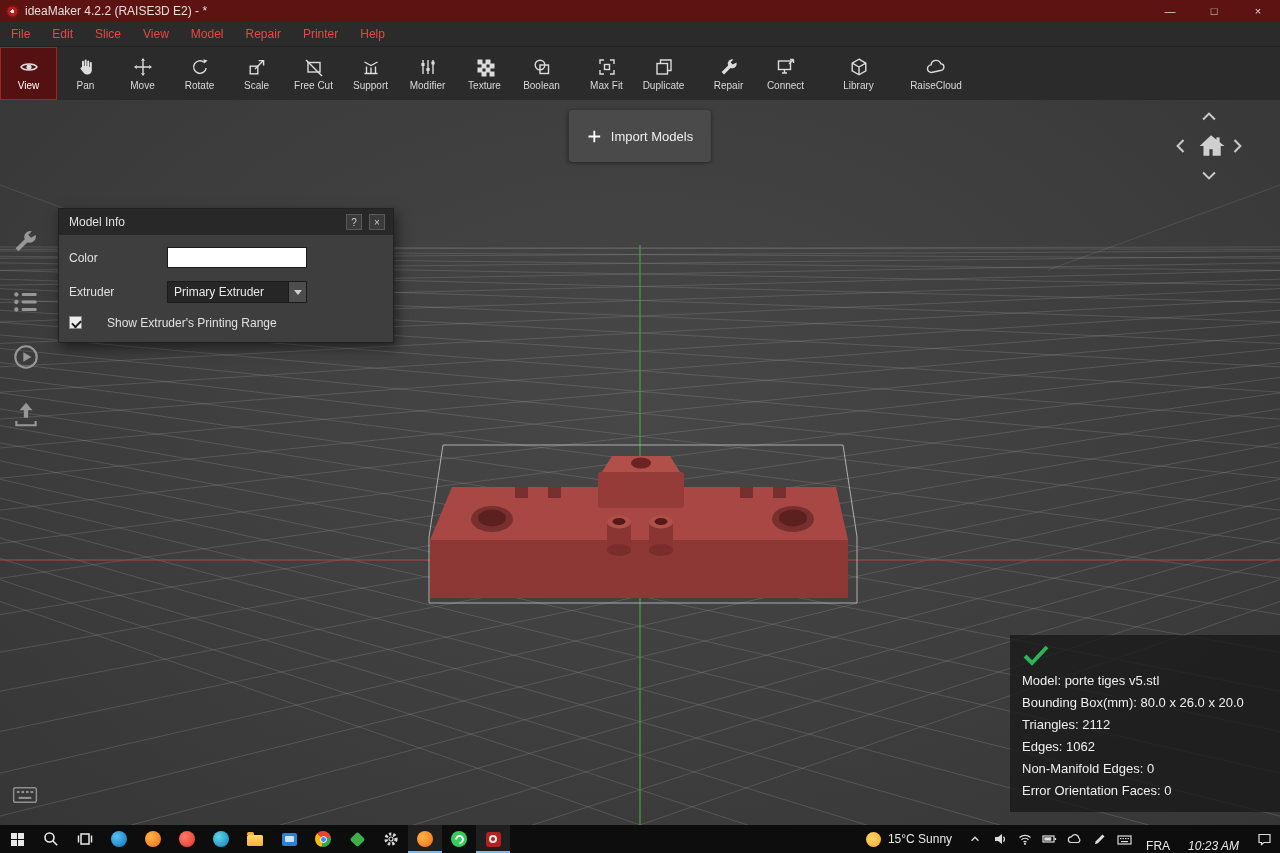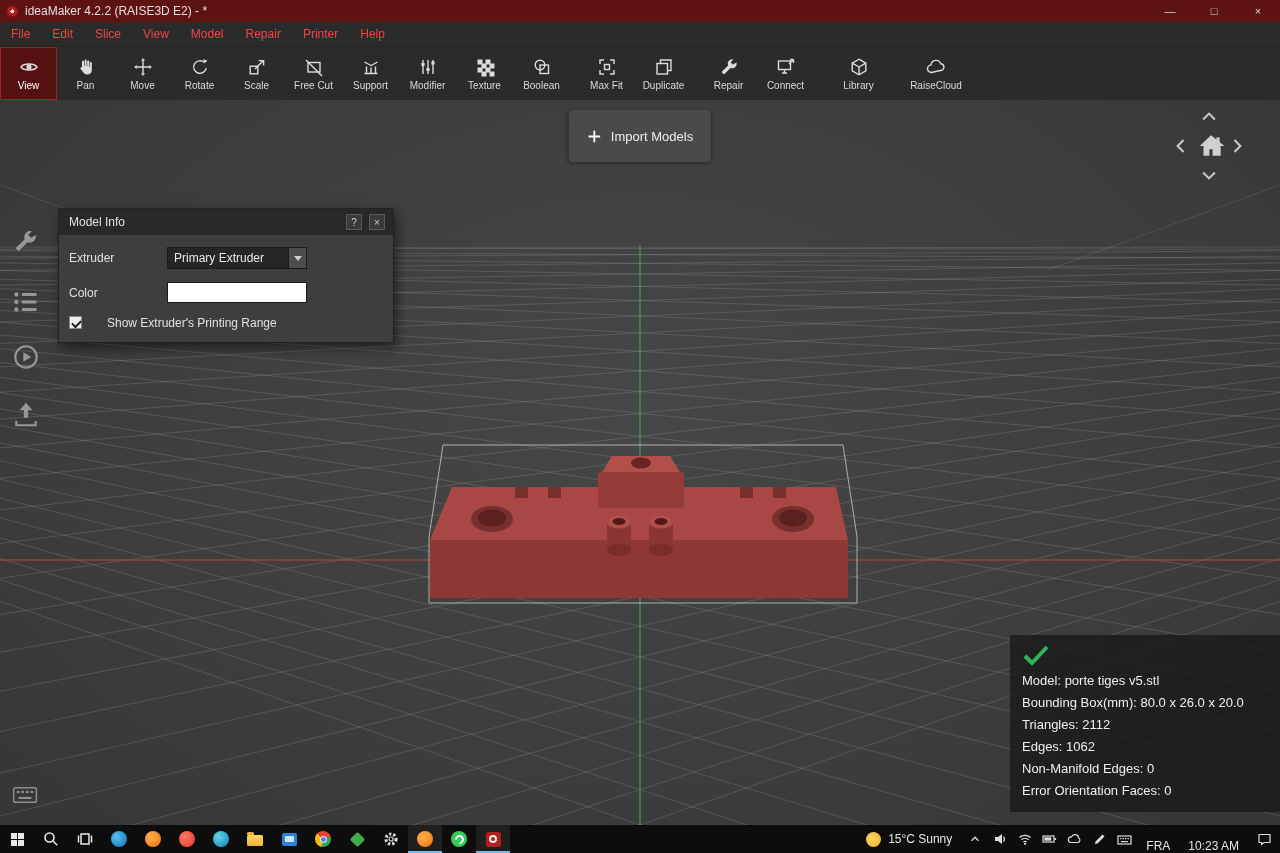--- a/index.html
+++ b/index.html
@@ -132,21 +132,21 @@
     position:relative; }
   .ideamaker-sq::after { content:""; position:absolute; inset:3.5px; border:2px solid #f2eaea;
     border-radius:50%; }
   .tb-right { margin-left:auto; display:flex; align-items:flex-end; height:100%; }
   .weather { display:flex; align-items:center; gap:7px; font-size:12px; padding:0 10px;
     height:100%; }
   .sun { width:15px; height:15px; border-radius:50%;
     background:radial-gradient(circle at 40% 40%, #ffd76e, #f5a623); }
   .tray-ico { width:25px; height:100%; display:flex; align-items:center; justify-content:center; }
   .lang { font-size:12px; padding:0 9px; }
-  .clock { font-size:12px; padding:0 9px; }
+  .clock { font-size:12px; padding:0 9px;font-style:italic; }
 </style>
 </head>
 <body>
 
 <div class="app">
 
   <div class="titlebar">
     <span class="app-logo"></span>
     <span>ideaMaker 4.2.2 (RAISE3D E2) - *</span>
     <div class="win-controls">
@@ -479,31 +479,31 @@
     </div>
 
     <div class="model-dialog">
       <div class="dlg-title">
         <span class="dlg-title-text">Model Info</span>
         <div class="dlg-btn">?</div>
         <div class="dlg-btn">×</div>
       </div>
       <div class="dlg-body">
         <div class="dlg-row">
+          <span class="dlg-label">Color</span>
+          <div class="color-swatch"></div>
+        </div>
+        <div class="dlg-row">
           <span class="dlg-label">Extruder</span>
           <div class="dlg-select">
             <span class="sel-text">Primary Extruder</span>
             <span class="sel-arrow">
                 <i></i>
               </span>
           </div>
-        </div>
-        <div class="dlg-row">
-          <span class="dlg-label">Color</span>
-          <div class="color-swatch"></div>
         </div>
         <div class="dlg-check">
           <span class="checkbox checked"></span>
           <span>Show Extruder's Printing Range</span>
         </div>
       </div>
     </div>
 
     <div class="status-panel">
       <svg width="28" height="24" viewBox="0 0 28 24">

